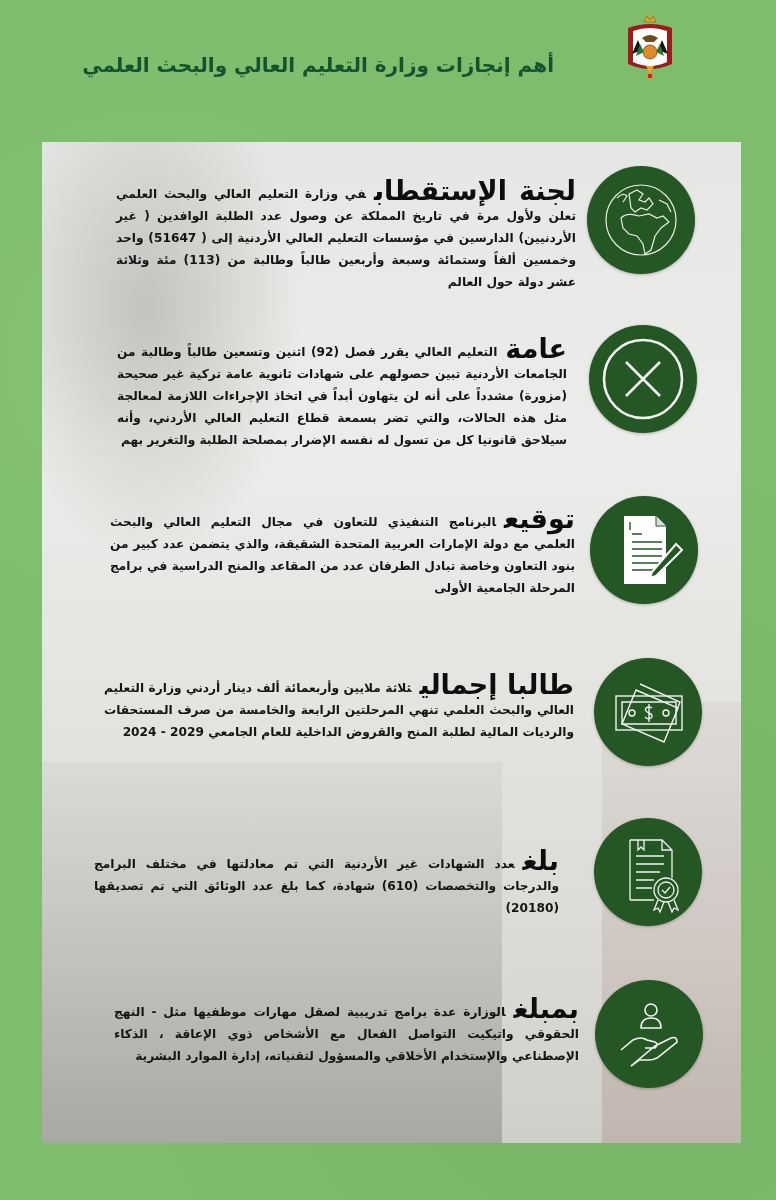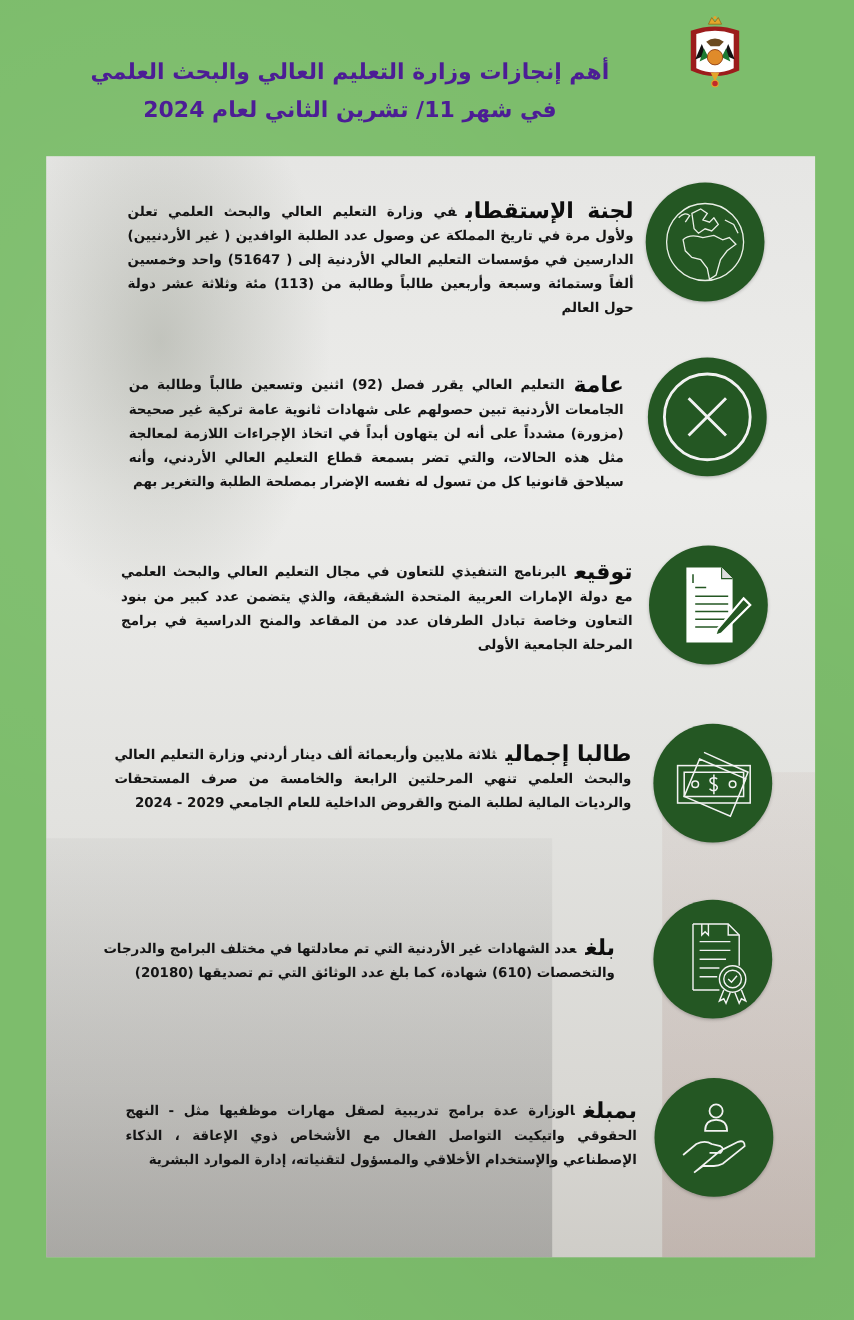--- a/index.html
+++ b/index.html
@@ -2,44 +2,43 @@
 <html><head>
 <meta charset="utf-8">
 <style>
   html,body{margin:0;padding:0;}
   body{width:776px;height:1200px;position:relative;overflow:hidden;
     background:#7dbd6c;
     background-image:radial-gradient(circle at 20% 30%,rgba(255,255,255,.06) 0,transparent 40%),radial-gradient(circle at 80% 80%,rgba(0,0,0,.05) 0,transparent 45%);
     font-family:"DejaVu Sans",sans-serif;}
   .header{position:absolute;left:0;top:0;width:776px;height:140px;}
   .title{position:absolute;right:222px;top:48px;direction:rtl;text-align:right;
-    font-weight:bold;color:#4c1d95;font-size:20px;line-height:34px;white-space:nowrap;}
+    font-weight:bold;color:#14532d;font-size:20px;line-height:34px;white-space:nowrap;}
   .title .line2{display:block;text-align:center;}
   .emblem{position:absolute;left:620px;top:14px;width:60px;height:70px;}
   .ministry-script{position:absolute;left:566px;top:86px;width:146px;height:30px;
     direction:rtl;text-align:center;font-family:"DejaVu Serif",serif;font-size:15px;color:#fff;
     text-shadow:0 0 2px #333,1px 1px 0 #444;letter-spacing:-0.5px;}
   .panel{position:absolute;left:42px;top:142px;width:699px;height:1001px;
     background:linear-gradient(180deg,#e6e6e4 0%,#ececea 30%,#e2e2df 60%,#d9d8d4 85%,#cfcdc8 100%);overflow:hidden;}
   .panel .shade{position:absolute;}
   .item{position:absolute;left:0;width:699px;}
   .circle{position:absolute;width:108px;height:108px;border-radius:50%;background:#245723;
     box-shadow:0 1px 3px rgba(0,0,0,.25);}
   .circle svg{position:absolute;left:0;top:0;width:108px;height:108px;}
   .text{position:absolute;direction:rtl;text-align:justify;text-align-last:right;color:#141414;
     font-weight:bold;font-size:12.2px;line-height:22px;}
-  .kw{font-size:20px;font-weight:bold;color:#0d0d0d;margin-left:8px;line-height:22px;vertical-align:-2px;}
+  .kw{font-size:27px;font-weight:bold;color:#0d0d0d;margin-left:8px;line-height:22px;vertical-align:-2px;}
 </style>
 </head>
 <body>
 
 <div class="header">
   <div class="title">
     <span>أهم إنجازات وزارة التعليم العالي والبحث العلمي</span><br>
-    <span class="line2">في شهر 11/ تشرين الثاني لعام 2024</span>
   </div>
   <div class="emblem">
     <svg viewBox="0 0 60 70" width="60" height="70">
       <path d="M24 8 L27 2 L30 6 L33 2 L36 8 Z" fill="#e3a62a" stroke="#8a5a10" stroke-width=".6"></path>
       <circle cx="30" cy="2" r="1.5" fill="#e3a62a"></circle>
       <path d="M8 14 Q30 6 52 14 L52 50 Q30 60 8 50 Z" fill="#9c1c1c"></path>
       <path d="M13 17 Q30 11 47 17 L47 48 Q30 56 13 48 Z" fill="#fff"></path>
       <path d="M18 26 L12 40 L22 36 Z" fill="#111"></path>
         <path d="M42 26 L48 40 L38 36 Z" fill="#111"></path>
       <path d="M20 30 L16 42 L24 38 Z" fill="#1c7a32"></path>

